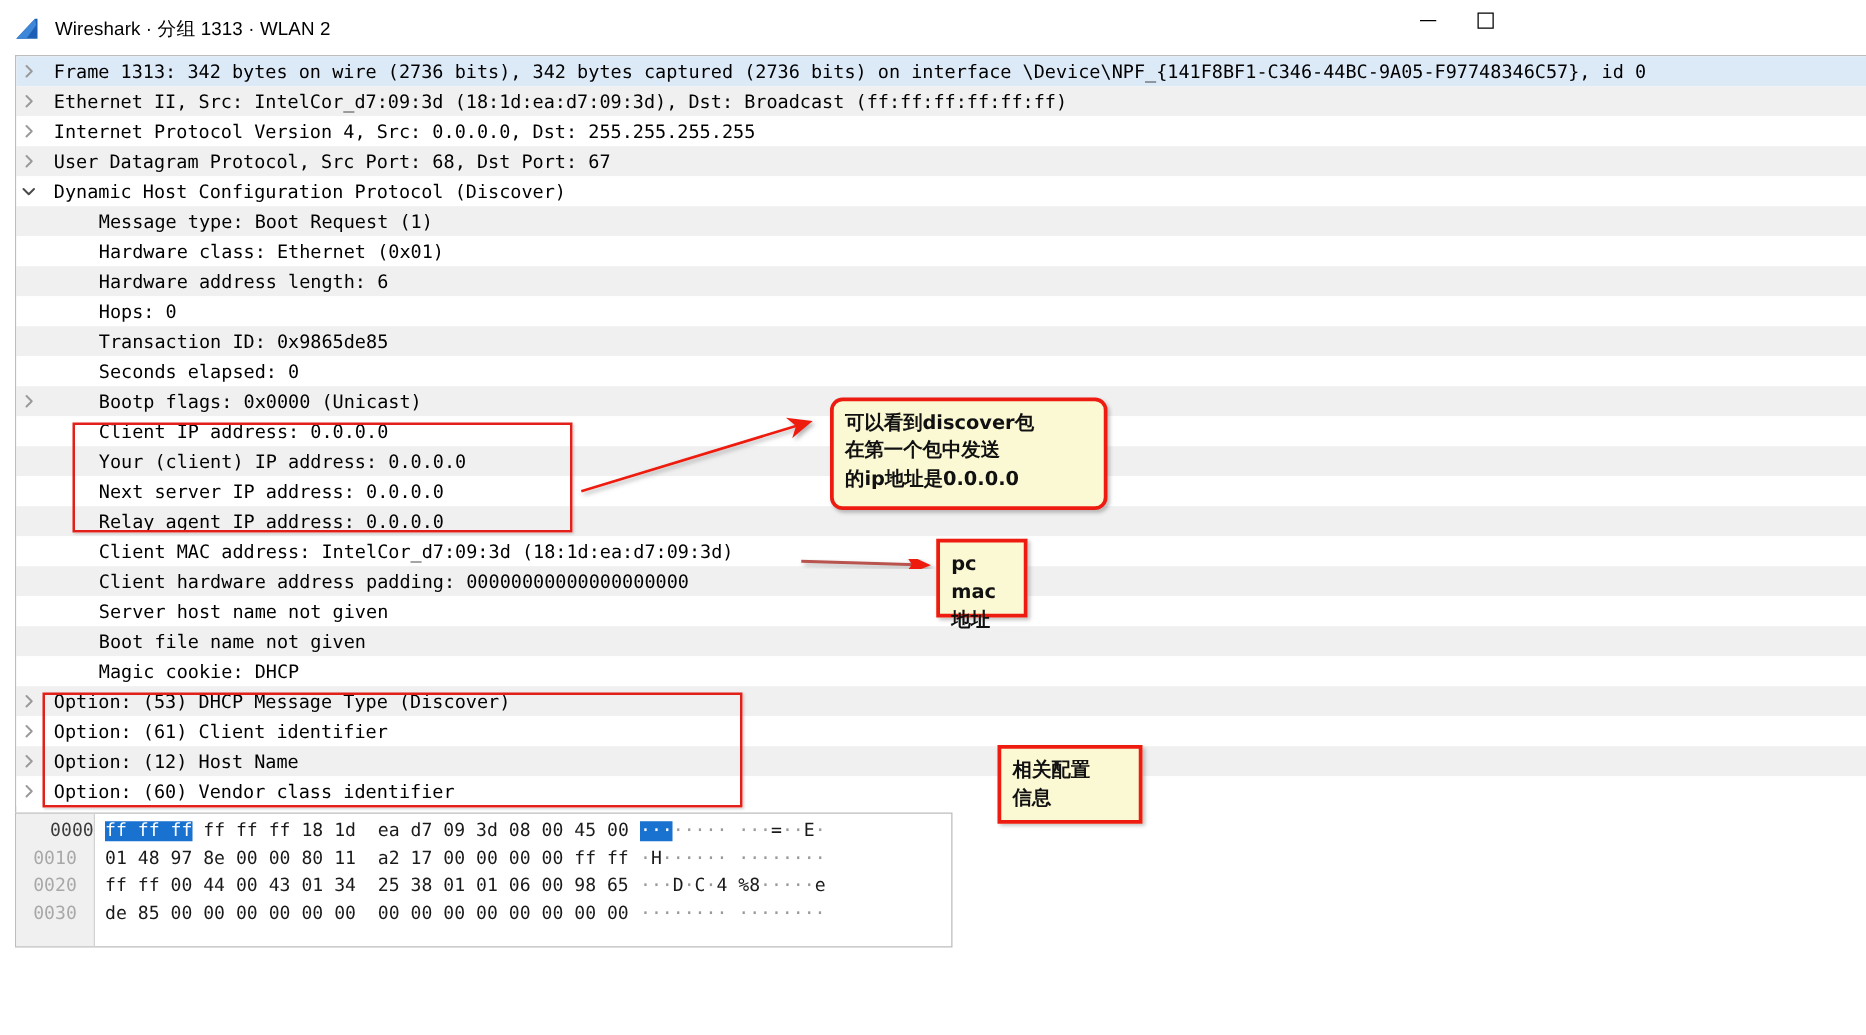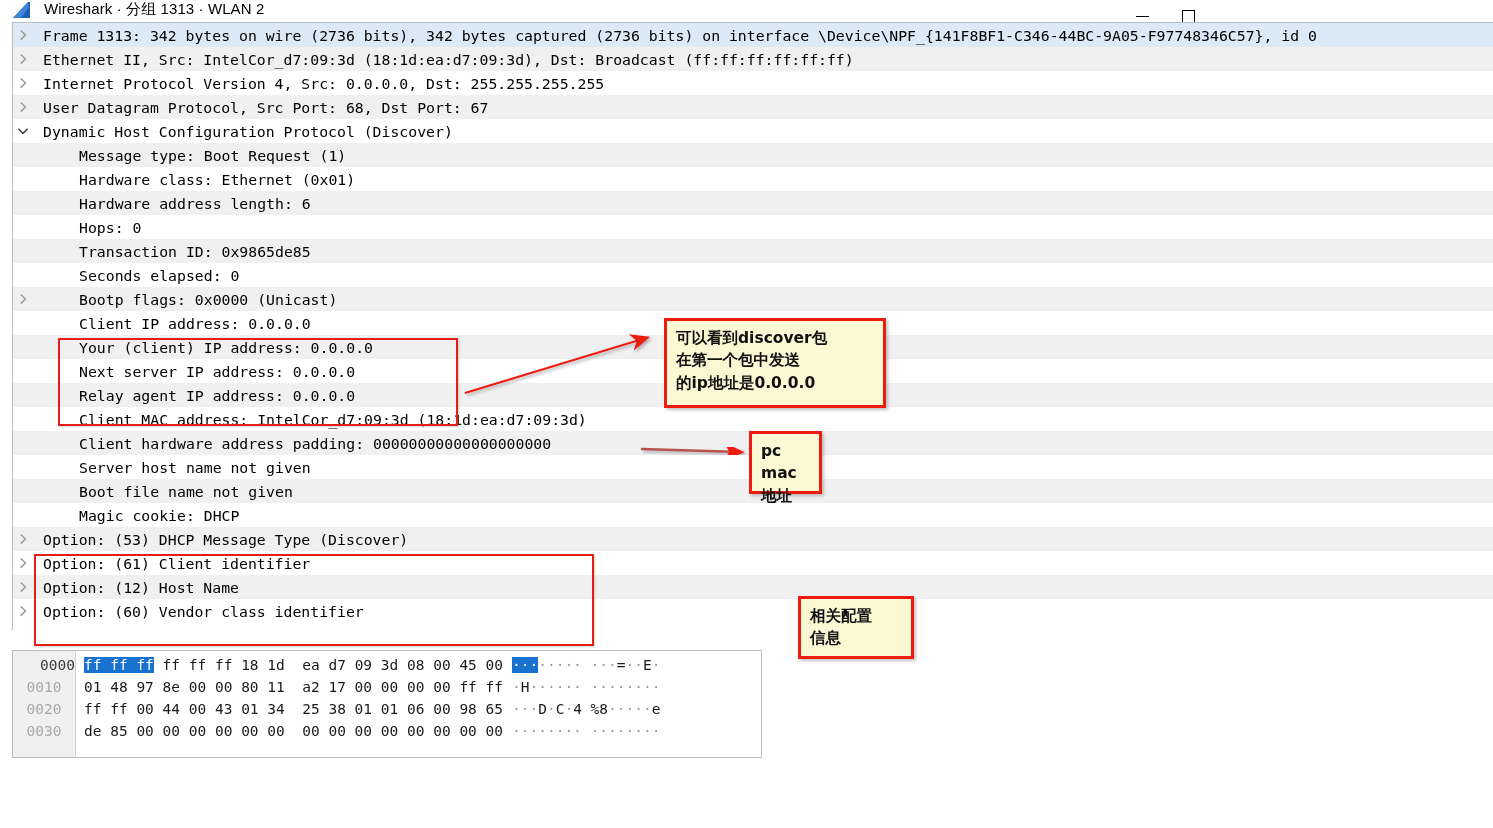--- a/index.html
+++ b/index.html
@@ -14,21 +14,21 @@
     position: relative;
     width: 1493px; height: 828px;
     background: #ffffff;
   }
 
   
   .titlebar {
     position: absolute; left: 0; top: 0;
     width: 1211px; height: 33px;
     background: #ffffff;
-    display: flex; align-items: flex-start;
+    display: flex; align-items: flex-end;
   }
   .title-icon {
     margin-left: 12px; width: 22px; height: 20px;
     position: relative; flex: none;
   }
   .title-icon svg { display: block; }
   .title-text {
     margin-left: 10px;
     font-size: 15px;
     color: #000000;
@@ -46,21 +46,21 @@
   }
   .win-btn .bar {
     width: 13px; height: 1px; background: #000000;
   }
   .win-btn .sq {
     width: 13px; height: 13px; border: 1.3px solid #000000;
   }
 
   
   .tree-pane {
-    position: absolute; left: 12px; top: 22px;
+    position: absolute; left: 12px; top: 44px;
     width: 1481px; height: 608px;
     background: #ffffff;
     border-top: 1px solid #bdbdbd;
     border-left: 1px solid #bdbdbd;
     overflow: hidden;
   }
   .tree-row {
     height: 24px;
     display: flex; align-items: center;
     font-family: "DejaVu Sans Mono", "Liberation Mono", monospace;
@@ -139,21 +139,21 @@
     border: 3px solid #ee1b11;
     font-family: "DejaVu Sans", "Liberation Sans", sans-serif;
     font-weight: bold;
     font-size: 15.5px;
     color: #111111;
     line-height: 1.45;
     padding: 6px 9px;
     white-space: pre-line;
     box-shadow: 2px 2px 3px rgba(120,120,120,0.45);
   }
-  #note-discover { left: 664px; top: 318px; width: 222px; height: 90px; }
+  #note-discover { left: 664px; top: 318px; width: 222px; height: 90px; border-radius: 10px; }
   #note-mac      { left: 749px; top: 431px; width: 73px;  height: 63px; }
   #note-config   { left: 798px; top: 596px; width: 116px; height: 63px; }
 
   .redbox {
     position: absolute;
     border: 2px solid #e22019;
     pointer-events: none;
     box-shadow: 1px 1px 2px rgba(140,140,140,0.4);
   }
   #box-ip      { left: 58px; top: 338px; width: 400px; height: 88px; }

